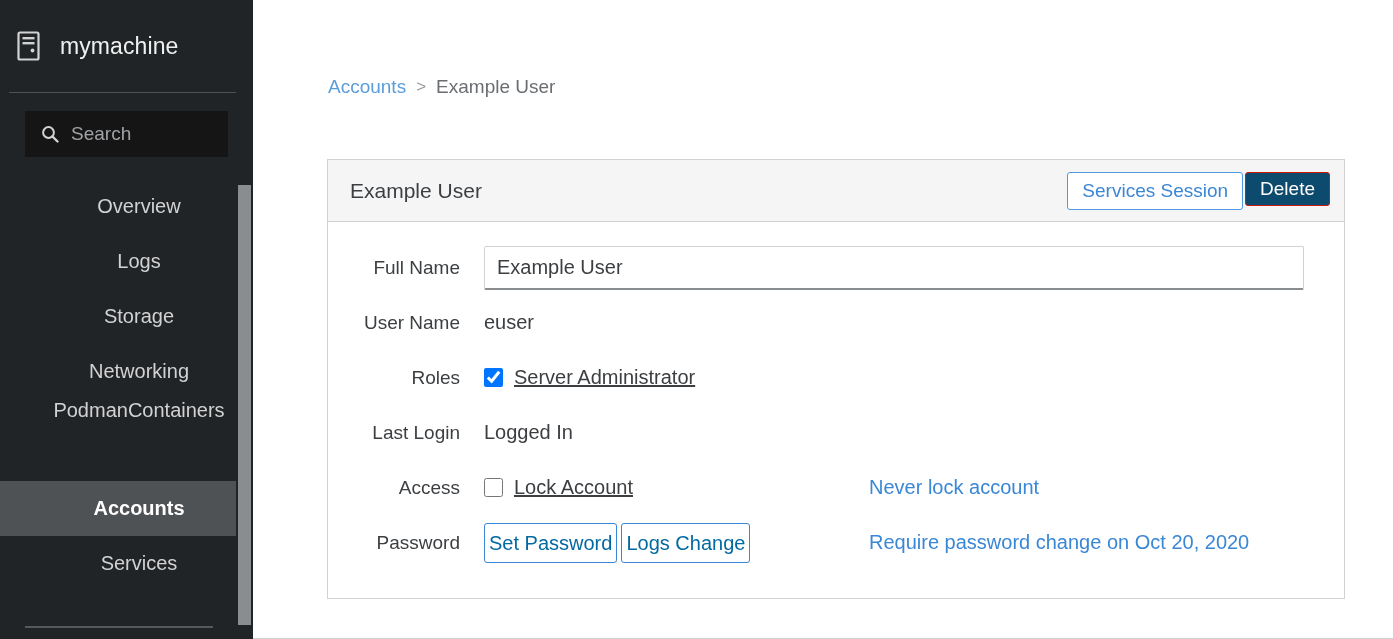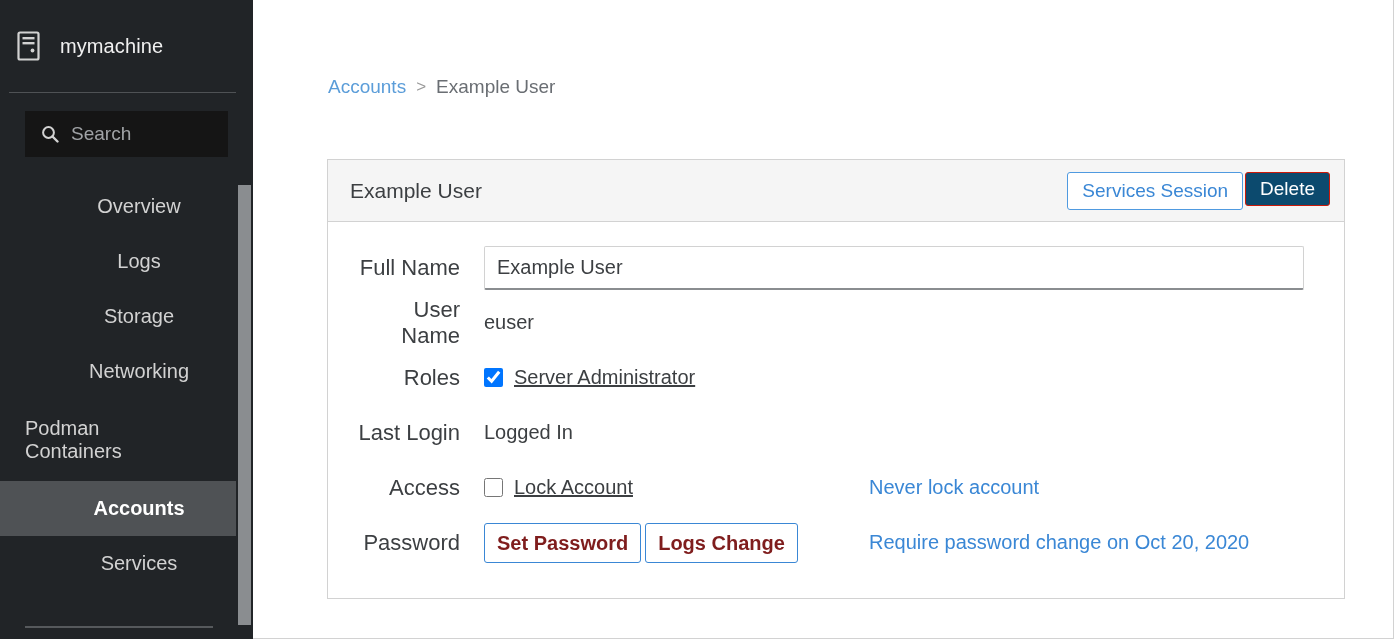--- a/index.html
+++ b/index.html
@@ -34,21 +34,21 @@
     align-items: center;
     height: 92px;
     padding-left: 15px;
     gap: 15px;
   }
   .server-icon {
     width: 30px; height: 32px;
     flex: 0 0 30px;
   }
   .machine-name {
-    font-size: 20px;
+    font-size: 23px;
     color: #f0f0f0;
     letter-spacing: 0.1px;
   }
   .sidebar-divider {
     height: 1px;
     background: #4f5255;
     margin: 0 8px 0 9px;
   }
   .search-wrap {
     padding: 18px 25px 0 25px;
@@ -75,21 +75,21 @@
     display: flex;
     align-items: center;
     padding-left: 25px;
     font-size: 20px;
     color: #d2d2d2;
     line-height: 1.15;
     justify-content: center;
   }
   .nav-item.multiline {
     height: 82px;
-    flex-direction: column;
+    flex-direction: row;
     align-items: flex-start;
     justify-content: center;
   }
   .nav-item.active {
     background: #4f5255;
     color: #ffffff;
     font-weight: bold;
   }
   .sidebar-bottom-divider {
     position: absolute;
@@ -182,39 +182,38 @@
   .btn-danger {
     height: 34px;
     background: #0c4a6e;
     border: 1px solid #cc1909;
     color: #ffffff;
   }
   .btn-outline-blue {
     height: 40px;
     background: #ffffff;
     border: 1px solid #3a87d5;
-    color: #7f1d1d;
+    color: #0369a1;
     font-size: 20px;
-    padding: 0 12px;
-    font-weight: bold;
+    padding: 0 4px;
   }
 
   .card-body {
     padding: 18px 0 28px 0;
   }
   .form-row {
     display: flex;
     align-items: center;
     min-height: 55px;
   }
   .form-label {
     width: 134px;
     flex: 0 0 134px;
     text-align: right;
-    font-size: 22px;
+    font-size: 19px;
     color: #3c3f42;
     padding-right: 24px;
     margin-left: 22px;
   }
   .form-value {
     flex: 1 1 auto;
     display: flex;
     align-items: center;
     font-size: 20px;
     color: #3c3f42;

